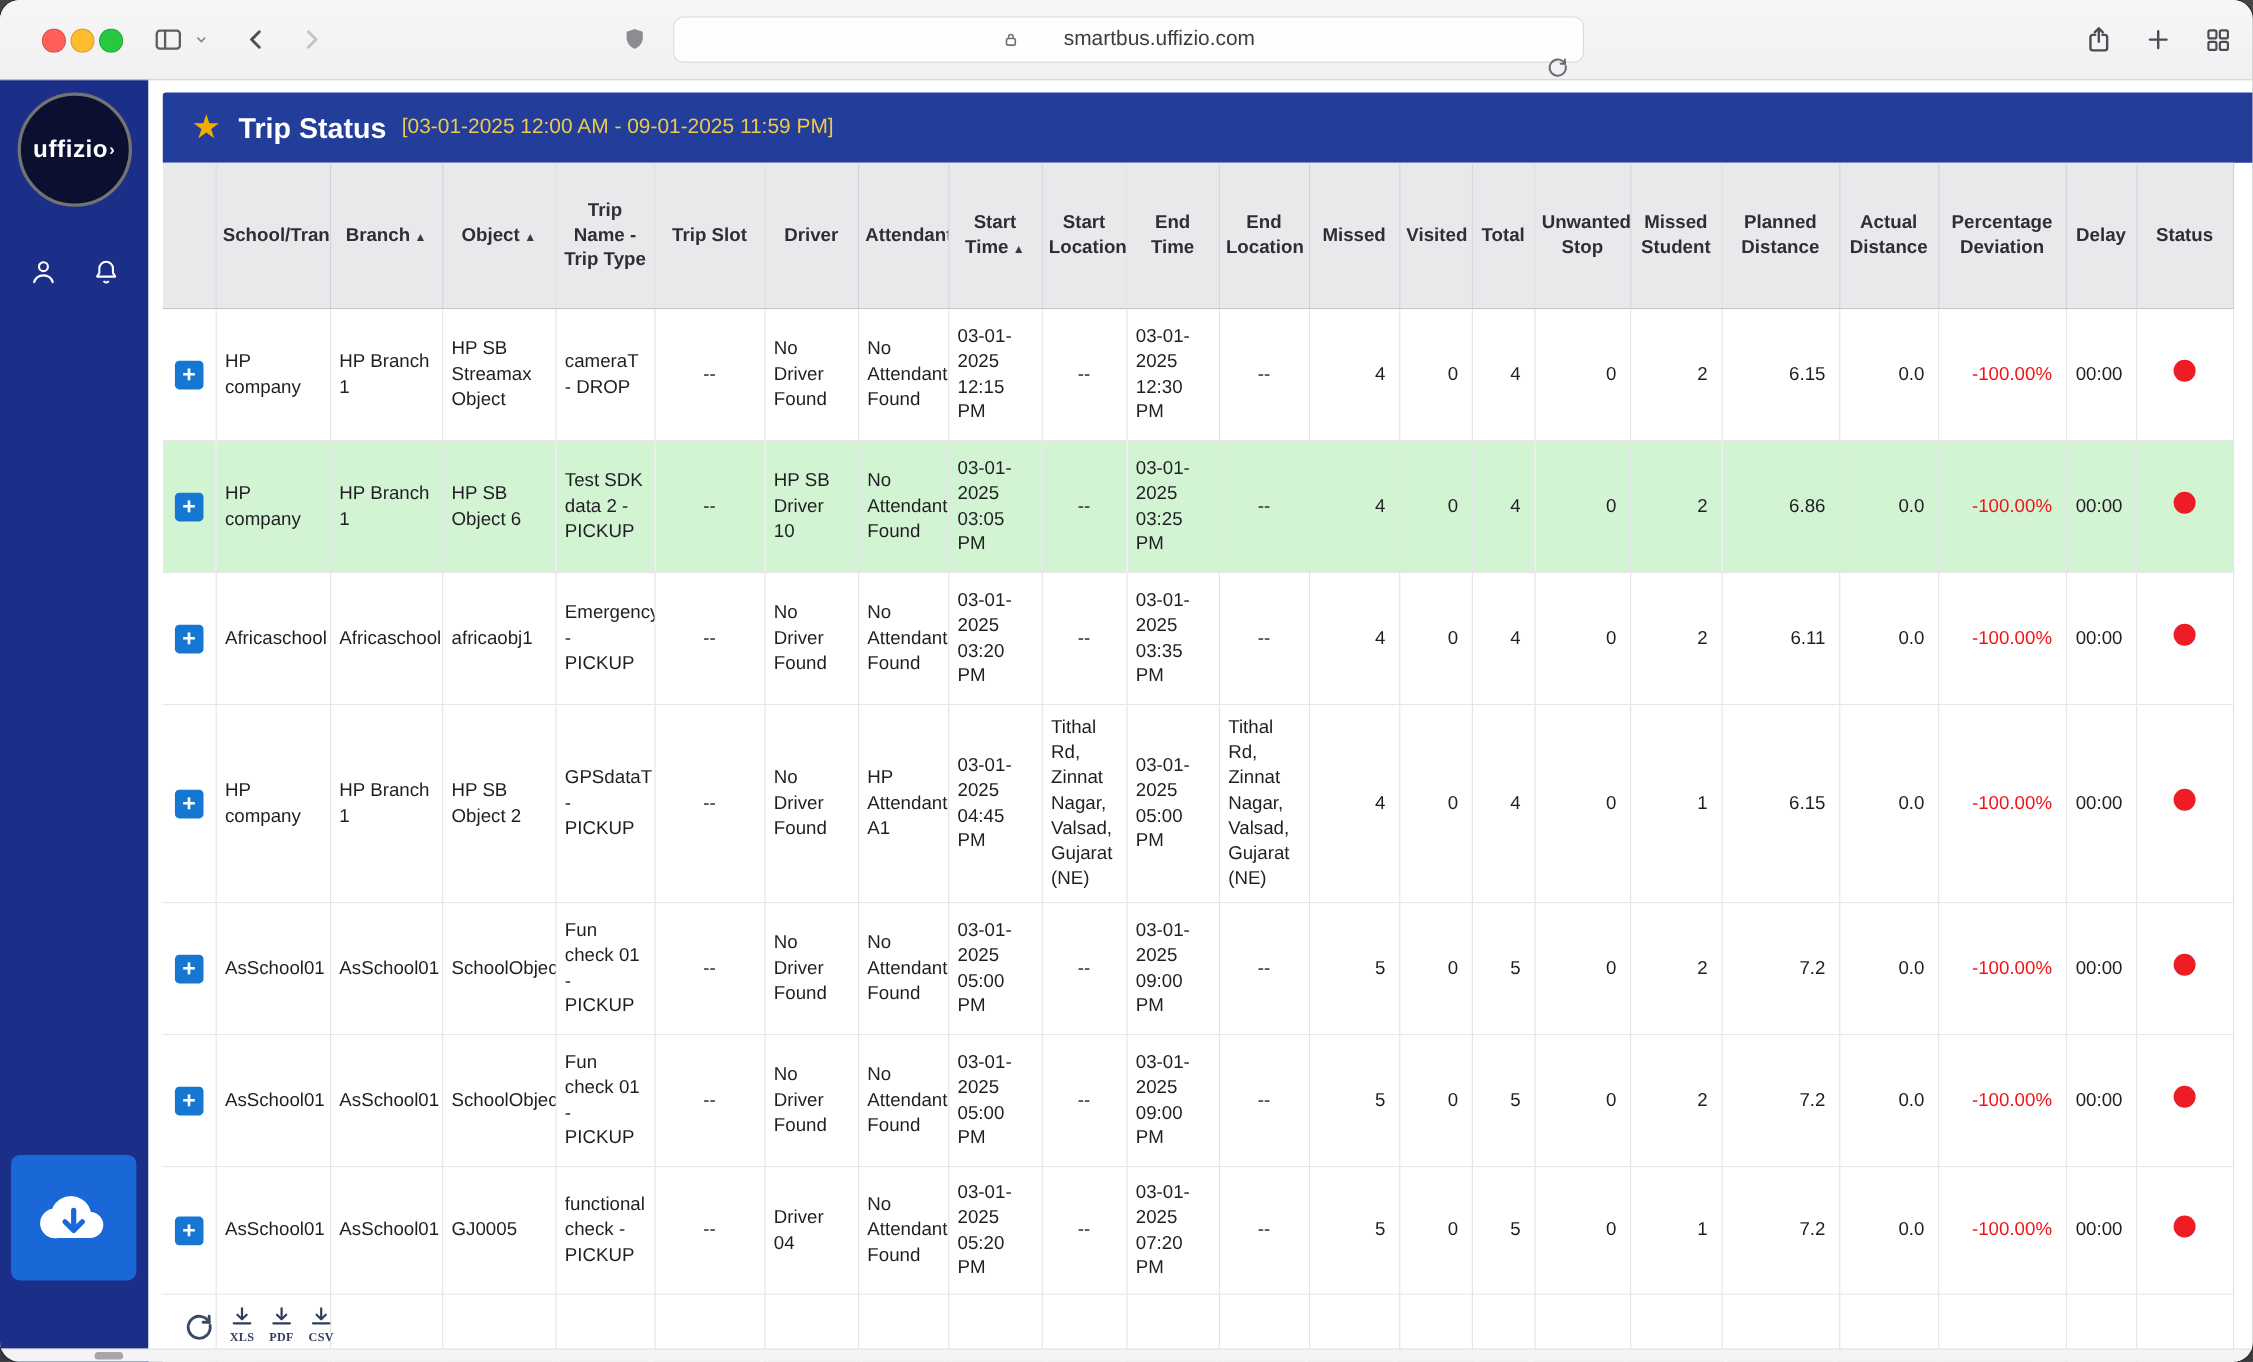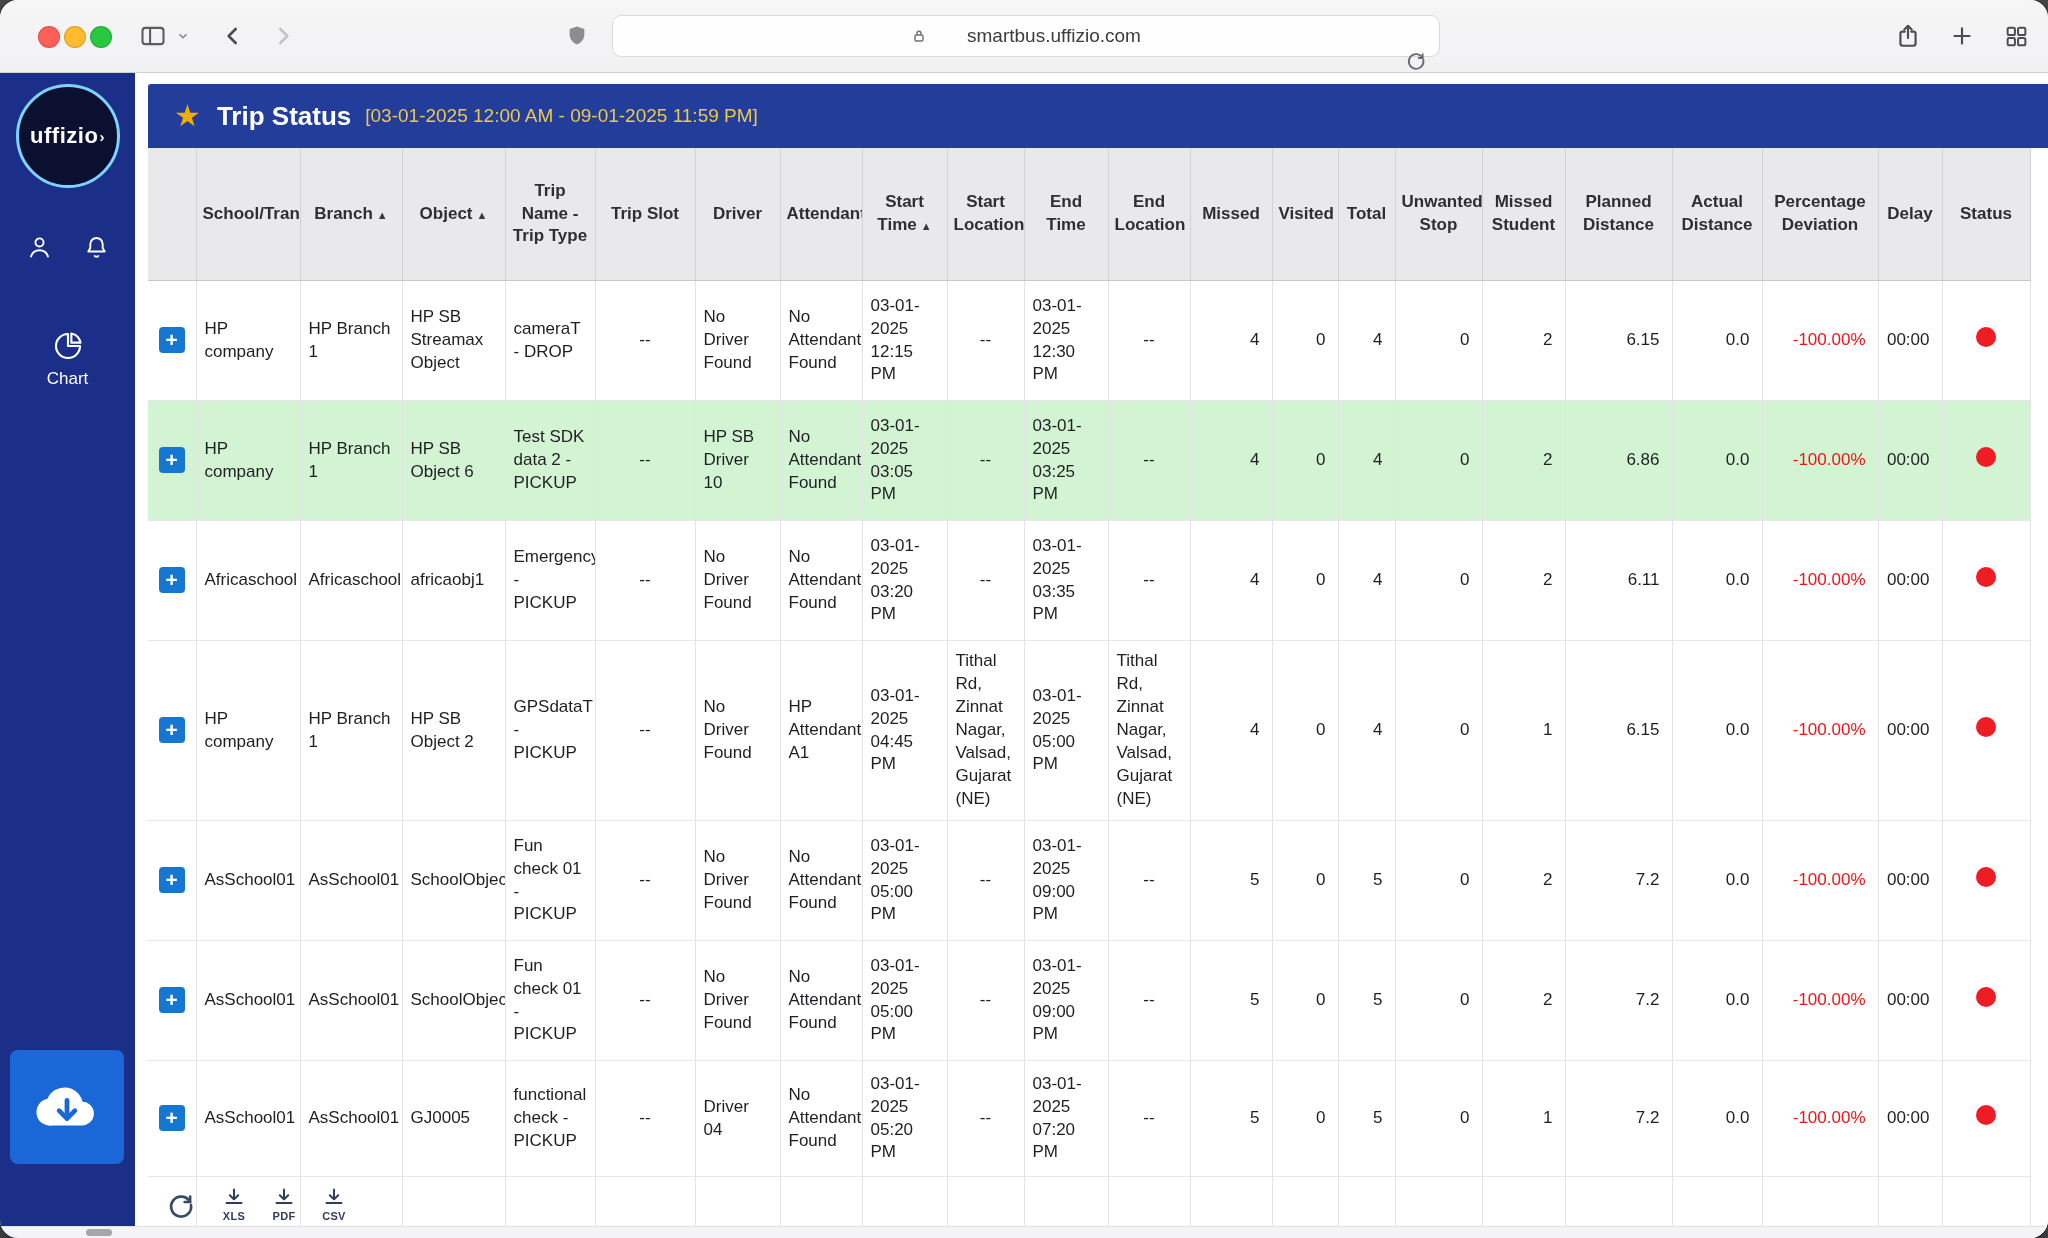--- a/index.html
+++ b/index.html
@@ -11,21 +11,21 @@
   .traffic{position:absolute;top:26px;width:22px;height:22px;border-radius:50%;border:1px solid rgba(0,0,0,.15);box-sizing:border-box;}
   .tl-red{left:38px;background:#ff5f57;} .tl-yellow{left:64px;background:#febc2e;} .tl-green{left:90px;background:#28c840;}
   .bicon{position:absolute;top:0;height:72px;display:flex;align-items:center;justify-content:center;}
   .url-field{position:absolute;left:612px;top:15px;width:828px;height:42px;border-radius:9px;background:#fffeff;
              border:1px solid #dadade;display:flex;align-items:center;justify-content:center;box-sizing:border-box;gap:32px;}
   .url-text{font-size:19px;color:#3c3c40;margin-left:8px;}
   .reload{position:absolute;right:10px;top:8px;}
   
   .app{position:absolute;top:72px;left:0;right:0;bottom:0;display:flex;}
   .side{width:135px;background:var(--sidebar-blue,#1C2F88);position:relative;flex:none;display:flex;flex-direction:column;align-items:center;}
-  .logo{margin-top:12px;width:104px;height:104px;border-radius:50%;border:3px solid #7dd3fc;background:#0b1030;
+  .logo{margin-top:12px;width:104px;height:104px;border-radius:50%;border:3px solid #737373;background:#0b1030;
         display:flex;align-items:center;justify-content:center;box-sizing:border-box;}
   .logo span{color:#fff;font-size:22px;font-weight:bold;letter-spacing:.5px;}
   .logo .mark{font-size:15px;font-weight:bold;margin-left:1px;}
   .side-top-icons{margin-top:46px;display:flex;gap:30px;align-items:center;}
   .nav{margin-top:52px;width:100%;}
   .nav-item{width:100%;padding:17px 0 16px 0;margin-bottom:10px;text-align:center;cursor:default;}
   .nav-item.active{background:var(--sidebar-active,#2C4AAE);}
   .nav-label{display:block;margin-top:7px;color:#fff;font-size:17px;}
   .cloud-btn{position:absolute;left:10px;bottom:74px;width:114px;height:114px;border:none;border-radius:8px;
              background:var(--cloud-button-blue,#1A68D8);display:flex;align-items:center;justify-content:center;}
@@ -46,21 +46,21 @@
      overflow:hidden;color:#1f1f23;line-height:1.35;box-sizing:border-box;}
   td.r{text-align:right;padding-right:12px;}
   td.c{text-align:center;}
   td.dev{color:var(--deviation-red,#F01418);}
   tr.highlight td{background:var(--highlight-green,#D2F4D3);}
   tr.filler td{height:70px;border-bottom:none;background:#fff;}
   .expand-btn{width:26px;height:26px;border:none;border-radius:4px;background:var(--accent-blue,#1677D2);
               color:#fff;font-size:21px;font-weight:bold;line-height:24px;padding:0;display:inline-block;}
   .status-dot{width:20px;height:20px;border-radius:50%;background:var(--status-red,#EE1C25);display:inline-block;}
   
-  .footer-left{position:absolute;left:18px;bottom:16px;display:flex;align-items:center;gap:26px;z-index:5;}
+  .footer-left{position:absolute;left:18px;bottom:16px;display:flex;align-items:center;gap:12px;z-index:5;font-family:Liberation Serif, serif;}
   .export{display:flex;flex-direction:column;align-items:center;}
   .export-label{font-size:11px;font-weight:bold;color:#2f3e5c;margin-top:1px;letter-spacing:.3px;}
   .footer-right{position:absolute;left:1020px;bottom:16px;display:flex;align-items:center;z-index:5;}
   .search-input{width:220px;height:38px;border:1px solid #9a9aa0;border-radius:2px;box-sizing:border-box;
                 font-size:17px;padding:0 8px;font-family:"Liberation Sans",sans-serif;}
   .all-select{width:210px;height:38px;border:1px solid #9a9aa0;border-radius:2px;box-sizing:border-box;margin-left:5px;
               display:flex;align-items:center;justify-content:space-between;padding:0 8px 0 10px;font-size:18px;color:#1f1f23;background:#fff;}
   .spin{display:flex;flex-direction:column;line-height:.75;color:#3f3f44;font-size:9px;}
   .mag{margin-left:12px;display:flex;align-items:center;}
   
@@ -157,27 +157,20 @@
         </span>
         <span>
           <svg width="27" height="27" viewBox="0 0 24 24" fill="none" stroke="#fff" stroke-width="1.7" stroke-linejoin="round">
               <path d="M12 3.5a5.5 5.5 0 0 1 5.5 5.5v3.5l1.8 3H4.7l1.8-3V9A5.5 5.5 0 0 1 12 3.5z"></path>
               <path d="M10 19a2.2 2.2 0 0 0 4 0"></path>
             </svg>
         </span>
       </div>
 
       <div class="nav">
-        <div class="nav-item">
-          <svg style="margin:0 auto;" width="32" height="32" viewBox="0 0 24 24" fill="none" stroke="#fff" stroke-width="1.6" stroke-linejoin="round">
-              <path d="M21 12a9 9 0 1 1-9-9v9z"></path>
-              <path d="M14.5 2.6A9 9 0 0 1 21.4 9.5H14.5z"></path>
-            </svg>
-          <span class="nav-label">Chart</span>
-        </div>
       </div>
 
       <button class="cloud-btn">
         <svg width="68" height="58" viewBox="0 0 24 22">
           <path d="M6.5 18h11a4.5 4.5 0 0 0 .4-9A7 7 0 0 0 4.6 7.9 5 5 0 0 0 6.5 18z" fill="#fff"></path>
           <path d="M12 8.5v6.5" stroke="var(--cloud-button-blue,#1A68D8)" stroke-width="1.8" fill="none" stroke-linecap="round"></path>
           <path d="M9 12.4l3 3 3-3" stroke="var(--cloud-button-blue,#1A68D8)" stroke-width="1.8" fill="none" stroke-linecap="round" stroke-linejoin="round"></path>
         </svg>
       </button>
     </div>

